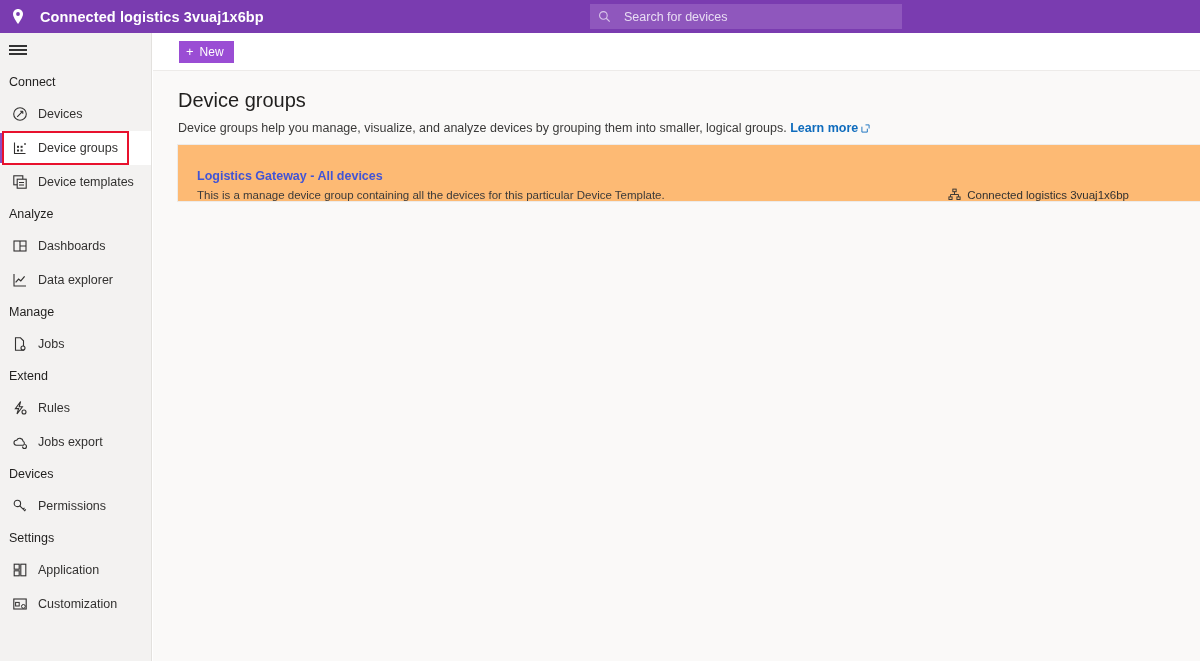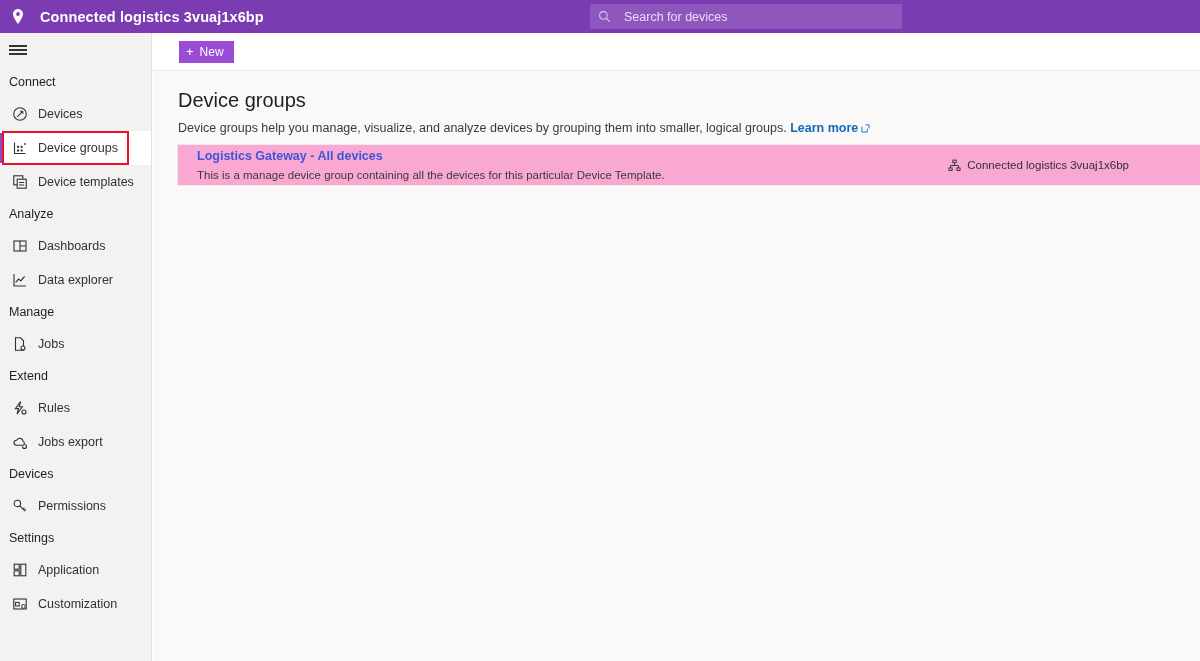--- a/index.html
+++ b/index.html
@@ -142,25 +142,25 @@
   }
   .page-desc a {
     color: #0f6cbd;
     text-decoration: none;
     font-weight: bold;
   }
   .ext-ico { display:inline-block; vertical-align: -1px; margin-left: 3px; }
 
   .group-card {
     position: absolute; left: 24px; top: 73px;
-    width: 1023px; height: 42px;
-    background: #f9a8d4;
+    width: 1023px; height: 58px;
+    background: #fdba74;
     border: 1px solid #edebe9;
     border-right: none;
-    display: flex; align-items: center;
+    display: flex; align-items: flex-end;
     cursor: pointer;
   }
   .card-main { padding-left: 19px; flex: 1; }
   .card-link {
     font-size: 12.5px;
     color: #4154d6;
     font-weight: bold;
     text-decoration: none;
     display: block;
   }

